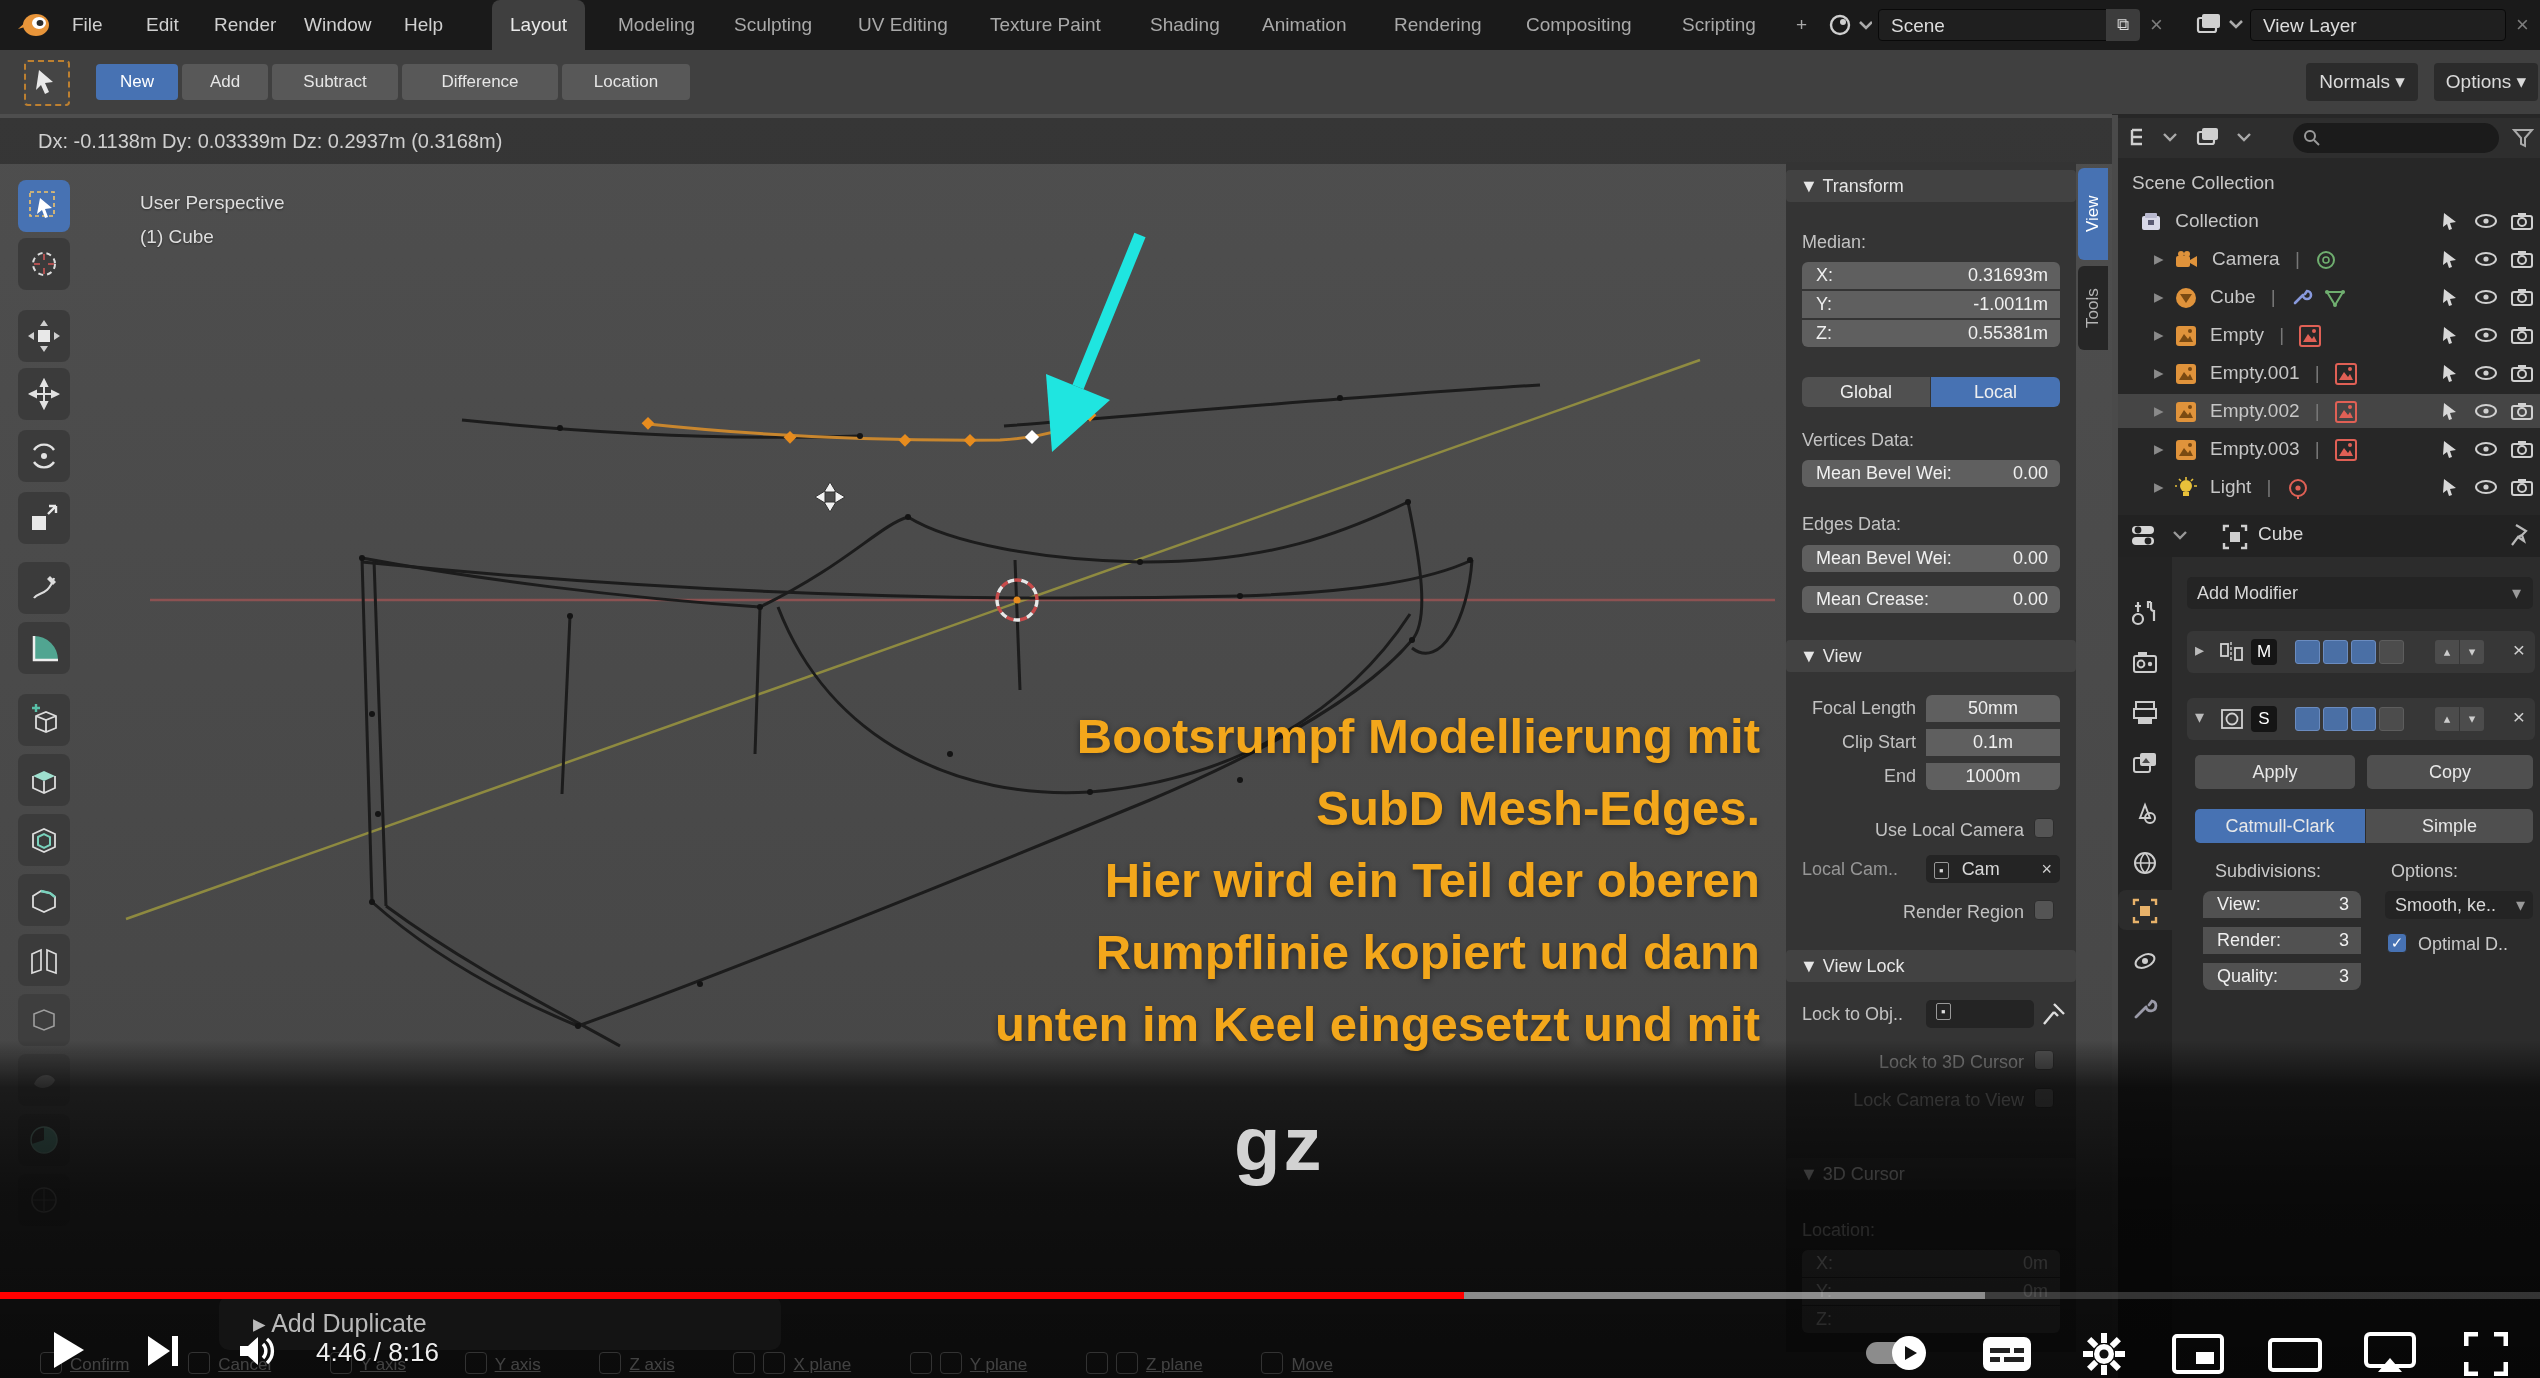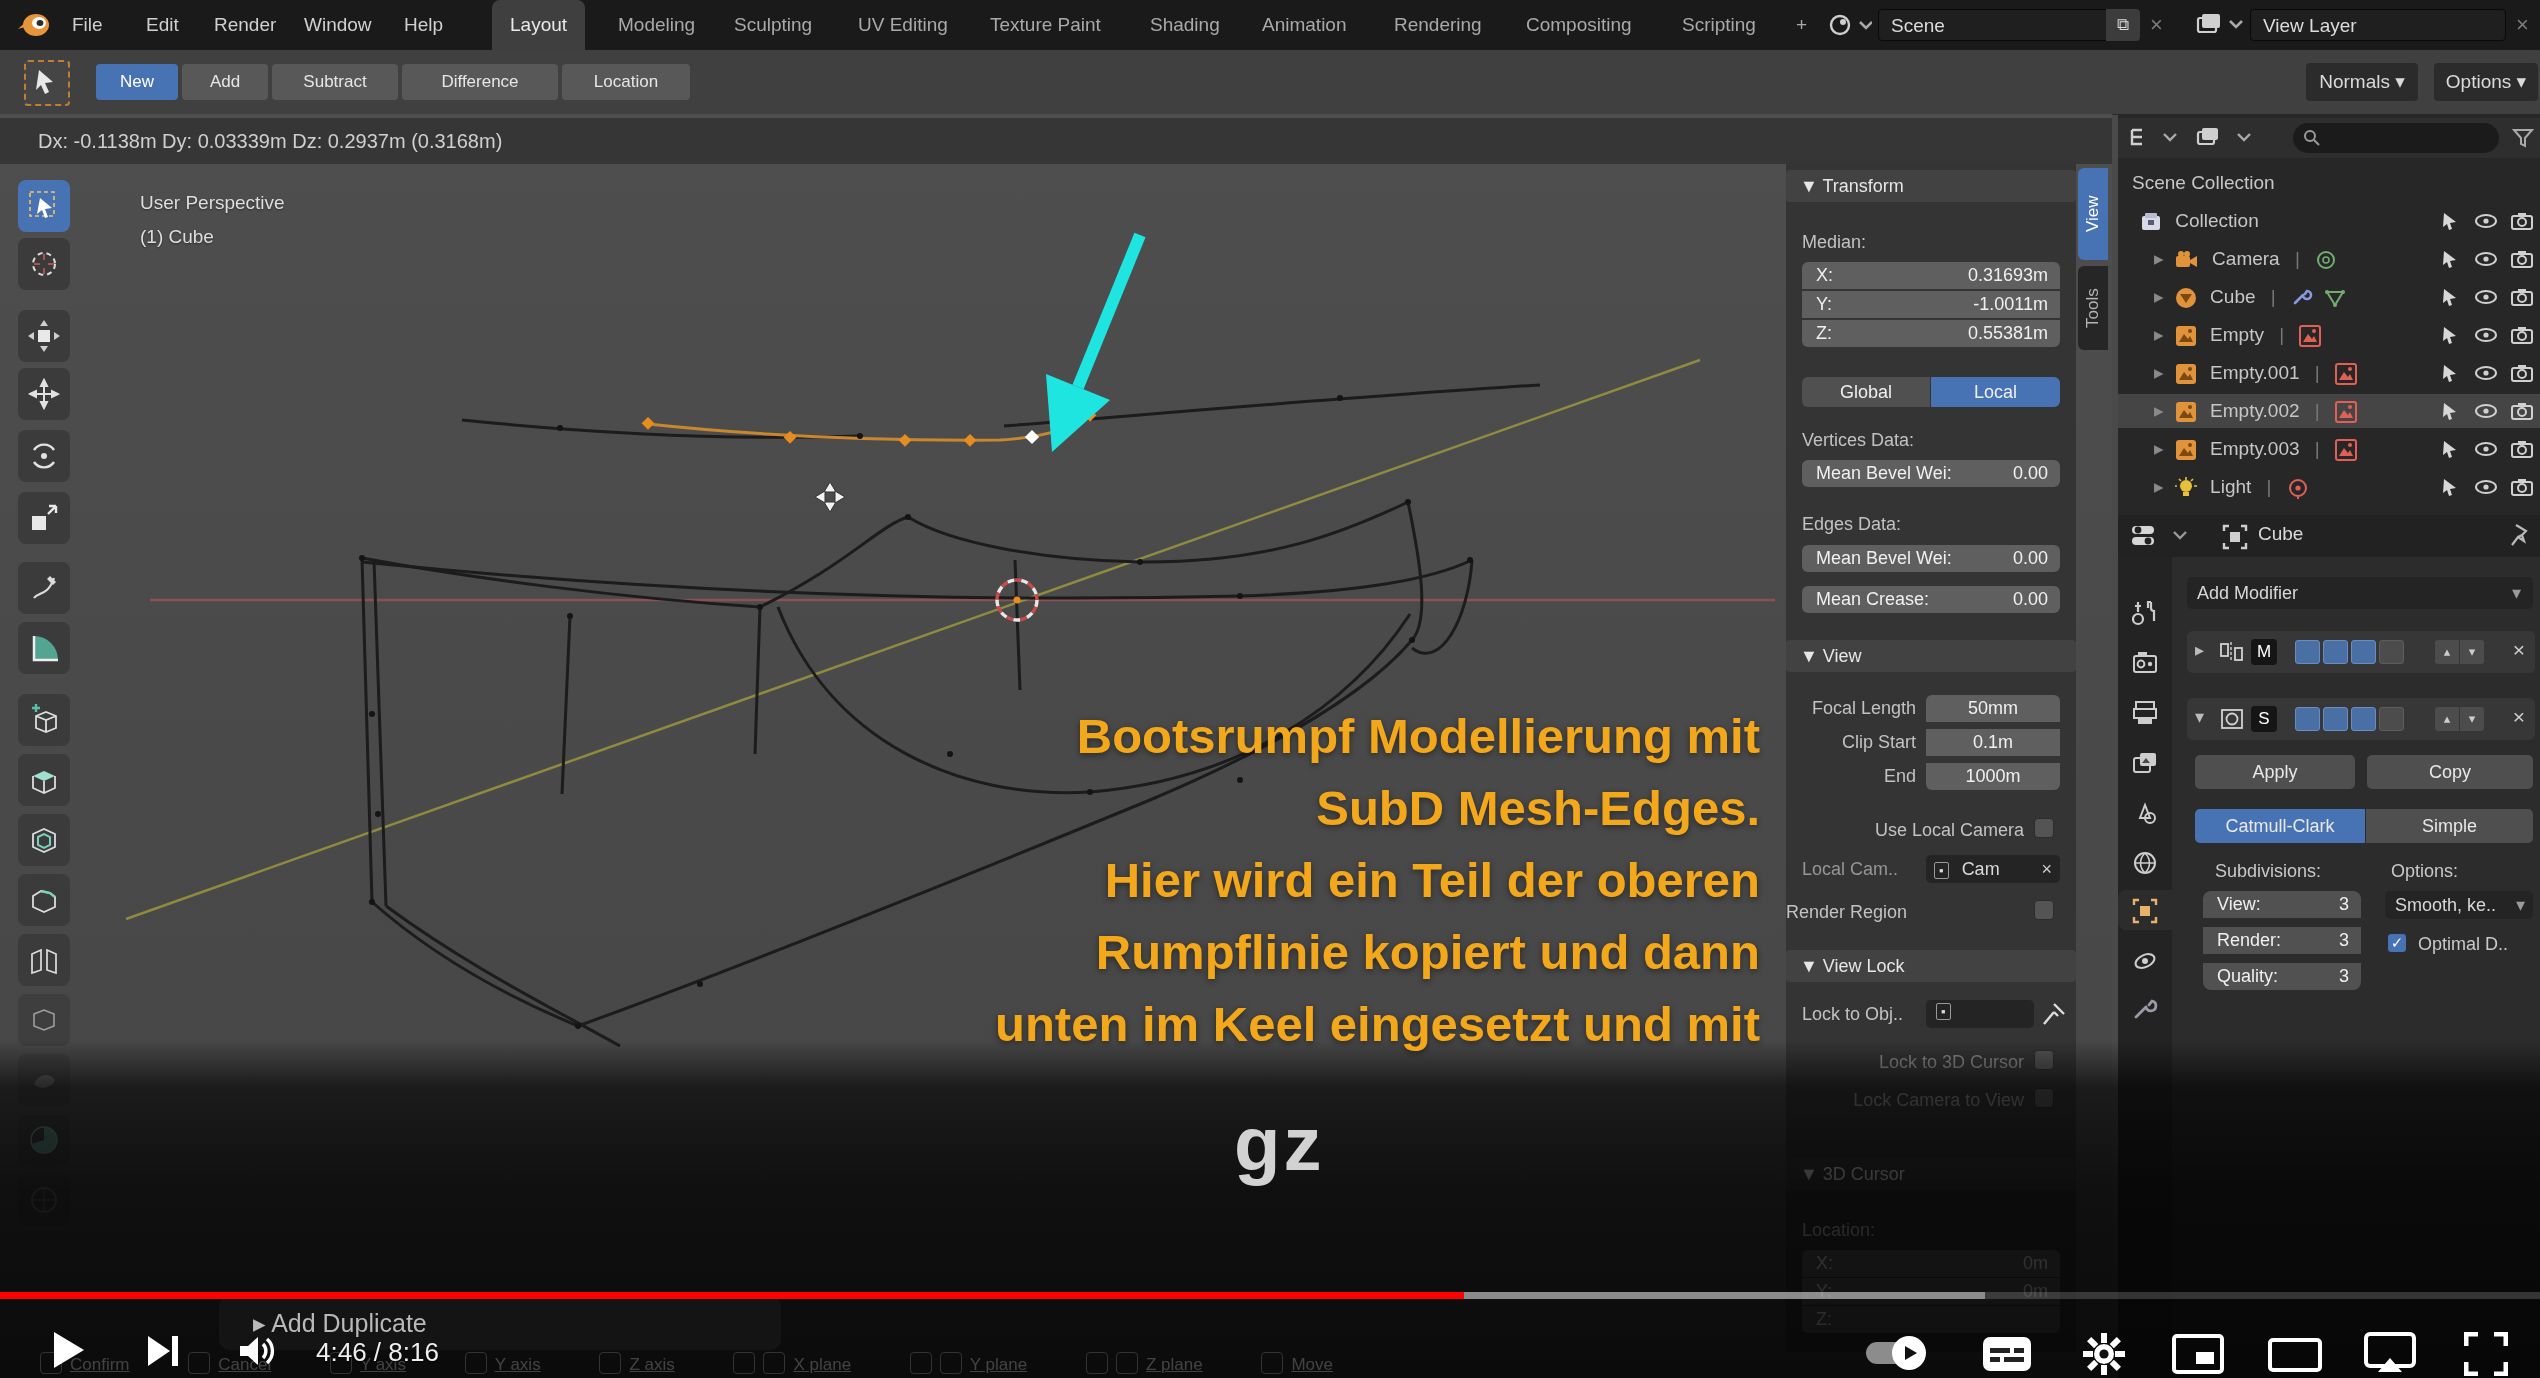--- a/index.html
+++ b/index.html
@@ -353,21 +353,21 @@
     <div class="nlab" style="left:0;top:604px;width:130px;text-align:right">End</div>
     <div class="fld" style="left:140px;top:601px;width:134px;border-radius:0 0 6px 6px;text-align:center"><span>1000m</span></div>
     <div class="nlab" style="left:0;top:658px;width:238px;text-align:right">Use Local Camera</div>
     <div class="chk" style="left:248px;top:656px"></div>
     <div class="nlab" style="left:16px;top:697px;color:#969696">Local Cam..</div>
     <div class="pwidget" style="left:140px;top:693px;width:134px;height:28px;line-height:28px;">
       <span style="margin-left:8px;border:1px solid #999;border-radius:2px;padding:0 4px;font-size:13px;">▪</span>
       <span style="margin-left:8px">Cam</span>
       <span style="position:absolute;right:8px;color:#cfcfcf">×</span>
     </div>
-    <div class="nlab" style="left:0;top:740px;width:238px;">Render Region</div>
+    <div class="nlab" style="left:0;top:740px;width:238px;text-align:right">Render Region</div>
     <div class="chk" style="left:248px;top:738px"></div>
 
     <div class="panel-hdr" style="top:788px">▼ <span>View Lock</span></div>
     <div class="nlab" style="left:16px;top:842px">Lock to Obj..</div>
     <div class="pwidget" style="left:140px;top:838px;width:108px;height:28px;">
       <span style="margin-left:10px;border:1px solid #999;border-radius:2px;padding:0 4px;font-size:13px;color:#ddd">▪</span>
     </div>
     <svg class="abs" style="left:254px;top:838px" width="26" height="28" viewBox="0 0 26 28">
         <path d="M4 24 L14 12 M14 12 L18 16 M16 6 L22 12 M14 4 L24 14" stroke="#ddd" stroke-width="2.4" fill="none"></path>
       </svg>

